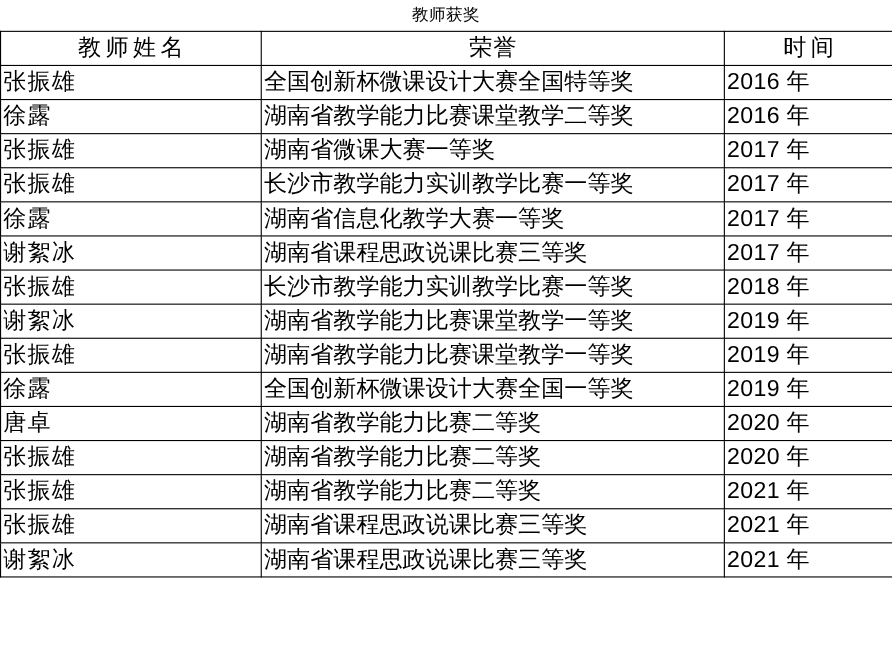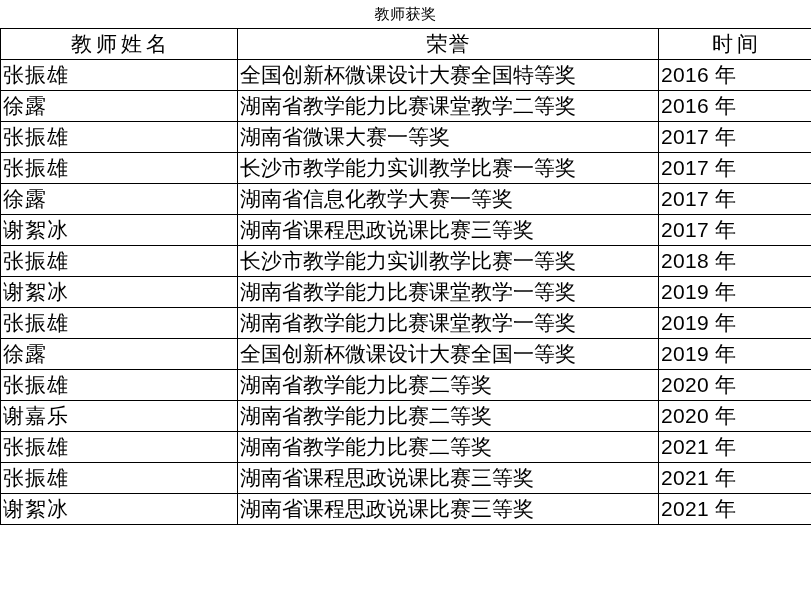--- a/index.html
+++ b/index.html
@@ -138,26 +138,26 @@
           <td class="name-cell">张振雄</td>
           <td class="honor-cell">湖南省教学能力比赛课堂教学一等奖</td>
           <td class="year-cell">2019 年</td>
         </tr>
         <tr>
           <td class="name-cell">徐露</td>
           <td class="honor-cell">全国创新杯微课设计大赛全国一等奖</td>
           <td class="year-cell">2019 年</td>
         </tr>
         <tr>
-          <td class="name-cell">张振雄</td>
+          <td class="name-cell">唐卓</td>
           <td class="honor-cell">湖南省教学能力比赛二等奖</td>
           <td class="year-cell">2020 年</td>
         </tr>
         <tr>
-          <td class="name-cell">谢嘉乐</td>
+          <td class="name-cell">张振雄</td>
           <td class="honor-cell">湖南省教学能力比赛二等奖</td>
           <td class="year-cell">2020 年</td>
         </tr>
         <tr>
           <td class="name-cell">张振雄</td>
           <td class="honor-cell">湖南省教学能力比赛二等奖</td>
           <td class="year-cell">2021 年</td>
         </tr>
         <tr>
           <td class="name-cell">张振雄</td>

